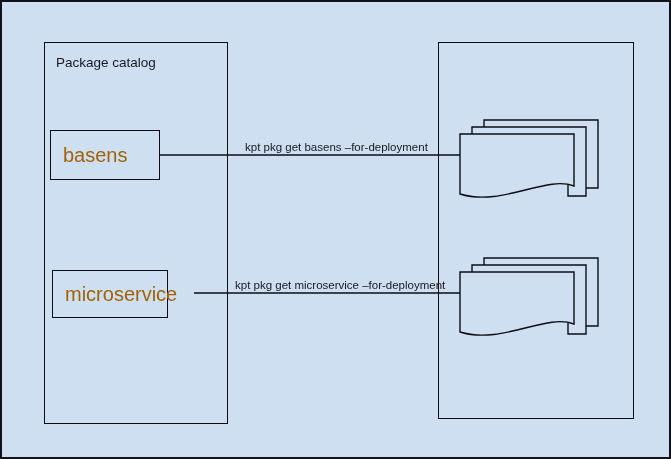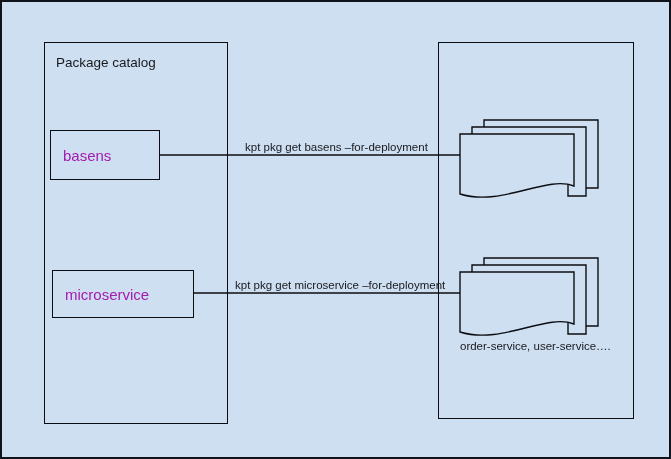--- a/index.html
+++ b/index.html
@@ -31,22 +31,22 @@
   }
   .pkg-box {
     position: absolute;
     border: 1.6px solid #0b0d12;
     box-sizing: border-box;
     background: transparent;
     display: flex;
     align-items: center;
   }
   .pkg-label {
-    font-size: 15px;
-    color: #a21caf;
+    font-size: 20px;
+    color: #a16207;
     padding-left: 12px;
     white-space: nowrap;
   }
   .arrow-svg {
     position: absolute;
     left: 0;
     top: 0;
     width: 671px;
     height: 459px;
     pointer-events: none;
@@ -71,21 +71,21 @@
 
   <div class="group-box" style="left:42px; top:40px; width:184px; height:382px;"></div>
   <div class="group-title" style="left:54px; top:53px;">Package catalog</div>
 
   <div class="group-box" style="left:436px; top:40px; width:196px; height:377px;"></div>
 
   <div class="pkg-box" style="left:48px; top:128px; width:110px; height:50px;">
     <span class="pkg-label">basens</span>
   </div>
 
-  <div class="pkg-box" style="left:50px; top:268px; width:142px; height:48px;">
+  <div class="pkg-box" style="left:50px; top:268px; width:116px; height:48px;">
     <span class="pkg-label">microservice</span>
   </div>
 
   <svg class="arrow-svg" viewBox="0 0 671 459" xmlns="http://www.w3.org/2000/svg">
     <defs>
       <marker id="arrowhead" markerWidth="8" markerHeight="6" refX="7.5" refY="3" orient="auto" markerUnits="strokeWidth">
         <path d="M0,0 L8,3 L0,6 z" fill="#0b0d12"></path>
       </marker>
     </defs>
 
@@ -108,15 +108,14 @@
       <path d="M482,256 L596,256 L596,324 L578,324 L578,269 L482,269 Z" fill="#cfdff2" stroke="#0b0d12" stroke-width="1.4" stroke-linejoin="miter"></path>
       <path d="M470,263 L584,263 L584,332 L566,332 L566,276 L470,276 Z" fill="#cfdff2" stroke="#0b0d12" stroke-width="1.4" stroke-linejoin="miter"></path>
       <path d="M458,270 L572,270 L572,322
                C 544,311 500,343 458,330 Z" fill="#cfdff2" stroke="#0b0d12" stroke-width="1.4" stroke-linejoin="miter"></path>
     </g>
   </svg>
 
   <div class="arrow-label" style="left:243px; top:139px;">kpt pkg get basens –for-deployment</div>
   <div class="arrow-label" style="left:233px; top:277px;">kpt pkg get microservice –for-deployment</div>
 
-  <div class="doc-caption" style="left:458px; top:338px;">order-service, user-service….</div>
 
 </div>
 
 </body></html>

